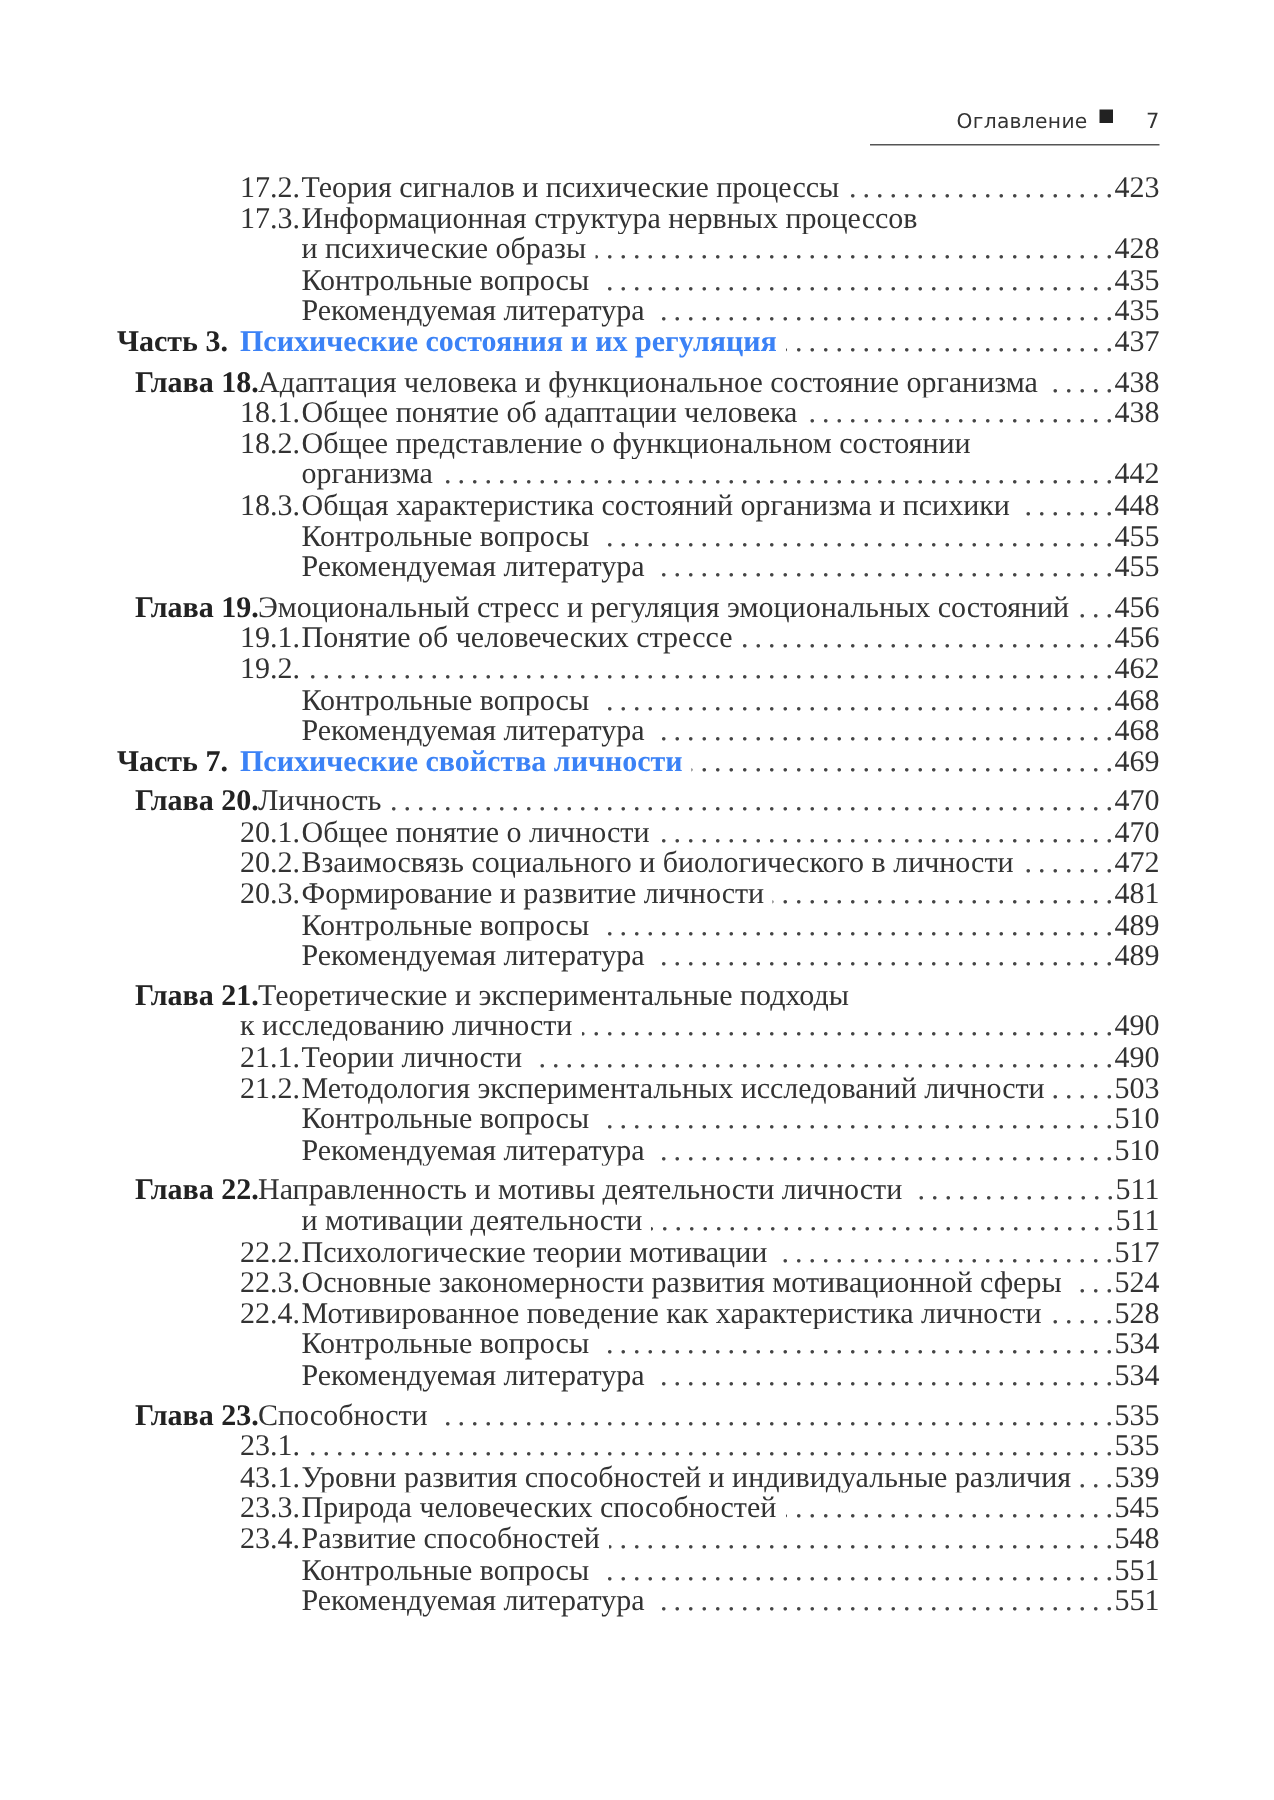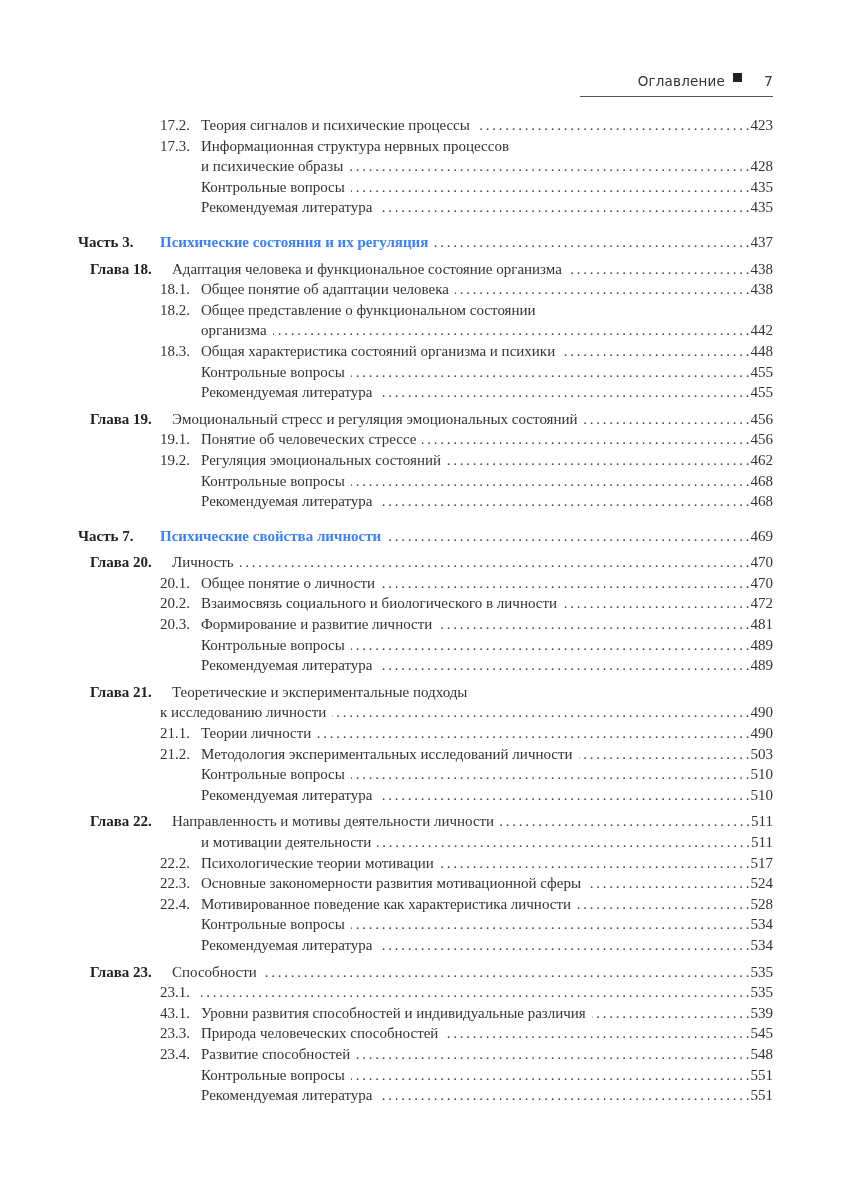--- a/index.html
+++ b/index.html
@@ -8,25 +8,25 @@
     position: absolute; left: 580px; top: 73px; width: 193px; height: 23px;
     border-bottom: 1.5px solid #555;
     font-family: "DejaVu Sans", sans-serif; font-size: 13.5px; color: #333;
     display: flex; justify-content: flex-end; align-items: flex-start; gap: 0;
   }
   .header .title { letter-spacing: 0.2px; }
   .header .square { display: inline-block; width: 9px; height: 9px; background: #222; margin: 0 22px 0 8px; }
   .header .pagenum { font-size: 14px; }
   .toc {
     position: absolute; left: 78px; top: 115px; width: 695px;
-    font-family: "Liberation Serif", "DejaVu Serif", serif; font-size: 15px; color: #333;
+    font-family: "Liberation Serif", "DejaVu Serif", serif; font-size: 20px; color: #333;
   }
   .row { position: relative; height: 20.6px; line-height: 20.6px; white-space: nowrap; }
   .row.gap-before { margin-top: 6px; margin-left: 12px; }
-  .row.part-gap { margin-top: 14px; text-decoration: underline; }
+  .row.part-gap { margin-top: 0; text-decoration: underline; }
   .lbl { position: absolute; left: 0; font-weight: bold; color: #222; }
   .num { position: absolute; left: 82px; }
   .txt-wrap { position: absolute; right: 0; display: flex; align-items: flex-start; overflow: hidden; }
   .txt { flex: 0 0 auto; padding-right: 6px; background: #fff; }
   .bold { font-weight: bold; color: #3b82f6; }
   .dots { flex: 1 1 auto; overflow: hidden; white-space: nowrap; color: #444; letter-spacing: 3.2px; }
   .dots::before { content: ". . . . . . . . . . . . . . . . . . . . . . . . . . . . . . . . . . . . . . . . . . . . . . . . . . . . . . . . . . . . . . . . . . . . . . . . . . . . . . . . . . . . . . . . . . . . . . . . . . . . . . . . . . . . . . . . . . . . . . . . . . . . . . . . . . . . . . . . . . . . . . . . . . . . ."; letter-spacing: 0; word-spacing: -1px; float: right; direction: rtl; }
   .pg { flex: 0 0 auto; padding-left: 1px; }
   .l0 { left: 82px; }   
   .l1 { left: 123px; }
@@ -149,21 +149,20 @@
       <span class="num">19.1.</span>
       <div class="txt-wrap l1">
         <span class="txt">Понятие об человеческих стрессе</span>
         <span class="dots"></span>
         <span class="pg">456</span>
       </div>
     </div>
     <div class="row">
       <span class="num">19.2.</span>
       <div class="txt-wrap l1">
-        <span class="txt">Регуляция эмоциональных состояний</span>
         <span class="dots"></span>
         <span class="pg">462</span>
       </div>
     </div>
     <div class="row">
       <div class="txt-wrap l1">
         <span class="txt">Контрольные вопросы</span>
         <span class="dots"></span>
         <span class="pg">468</span>
       </div>

